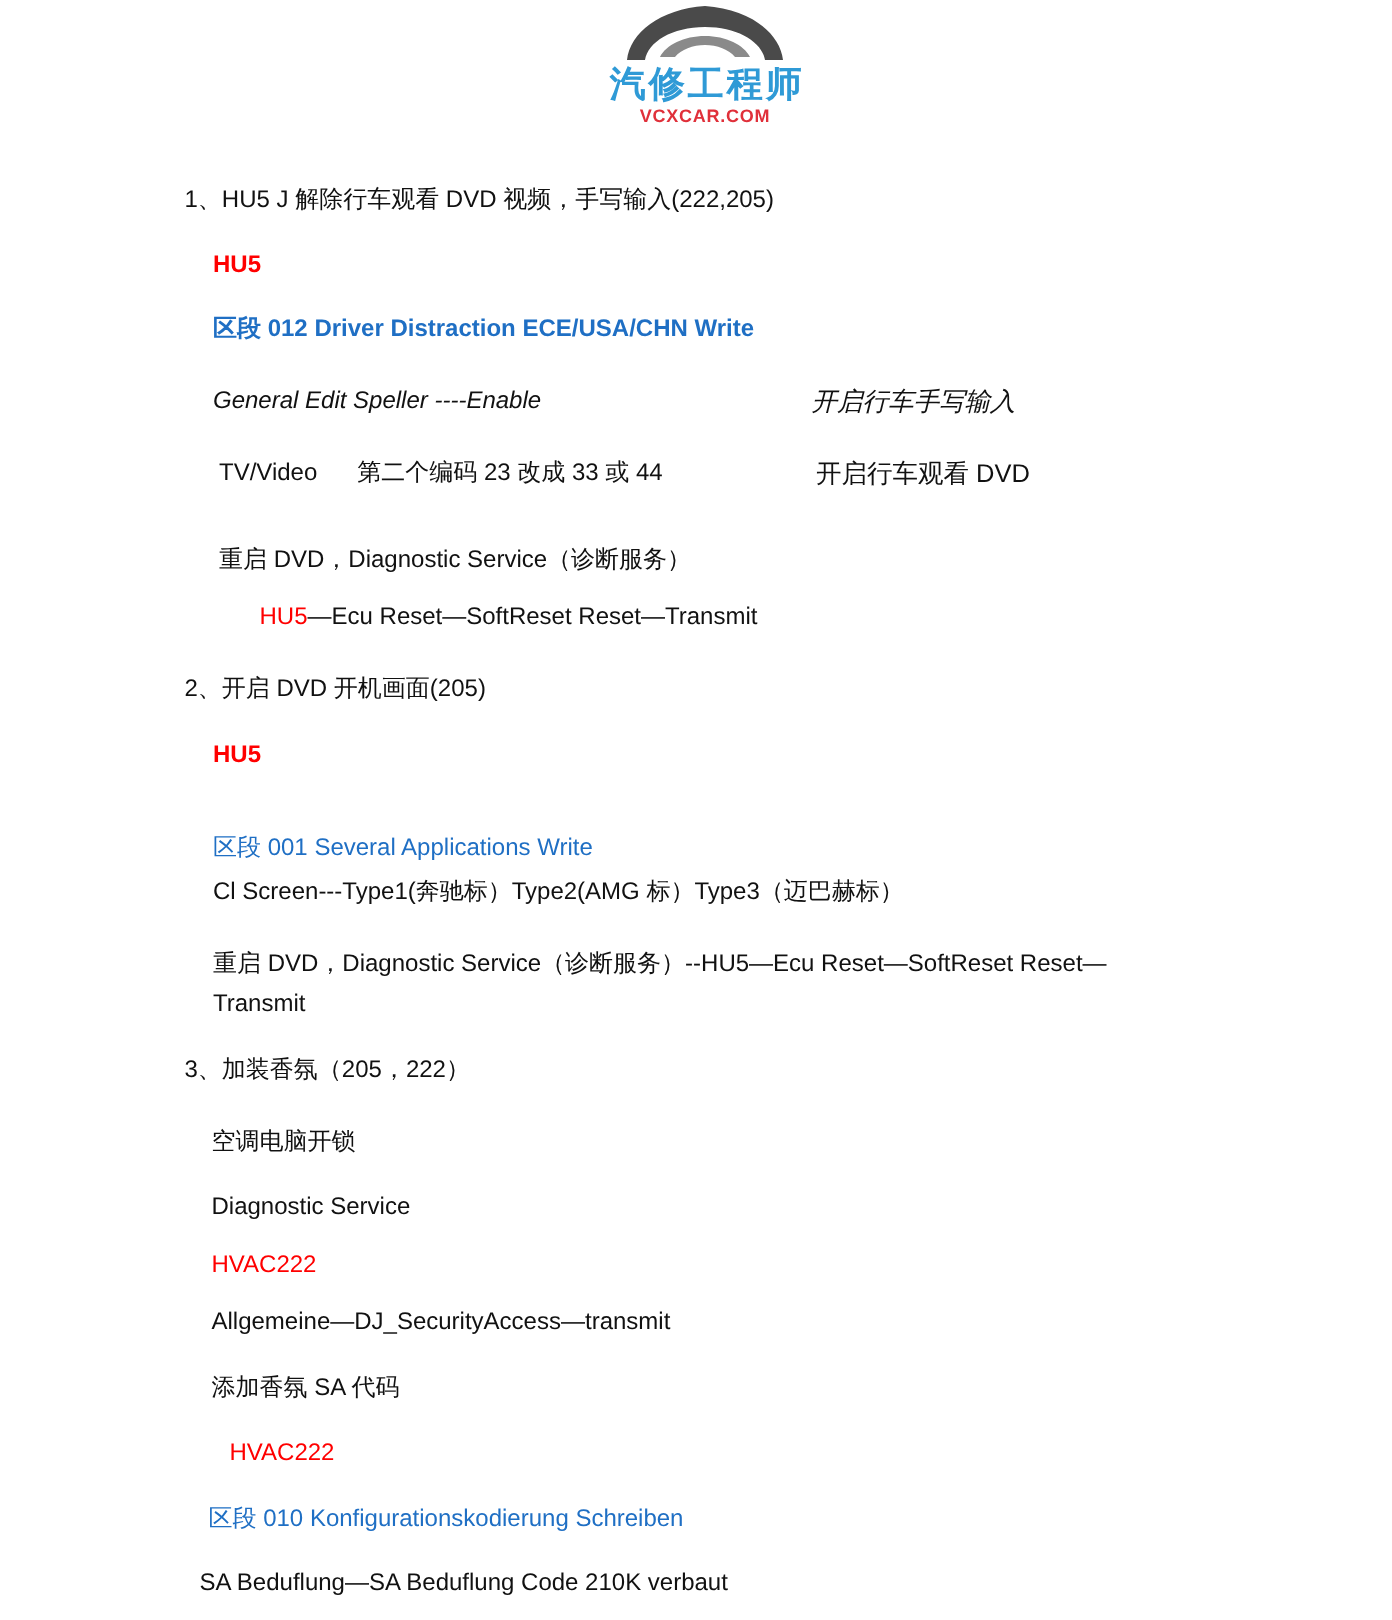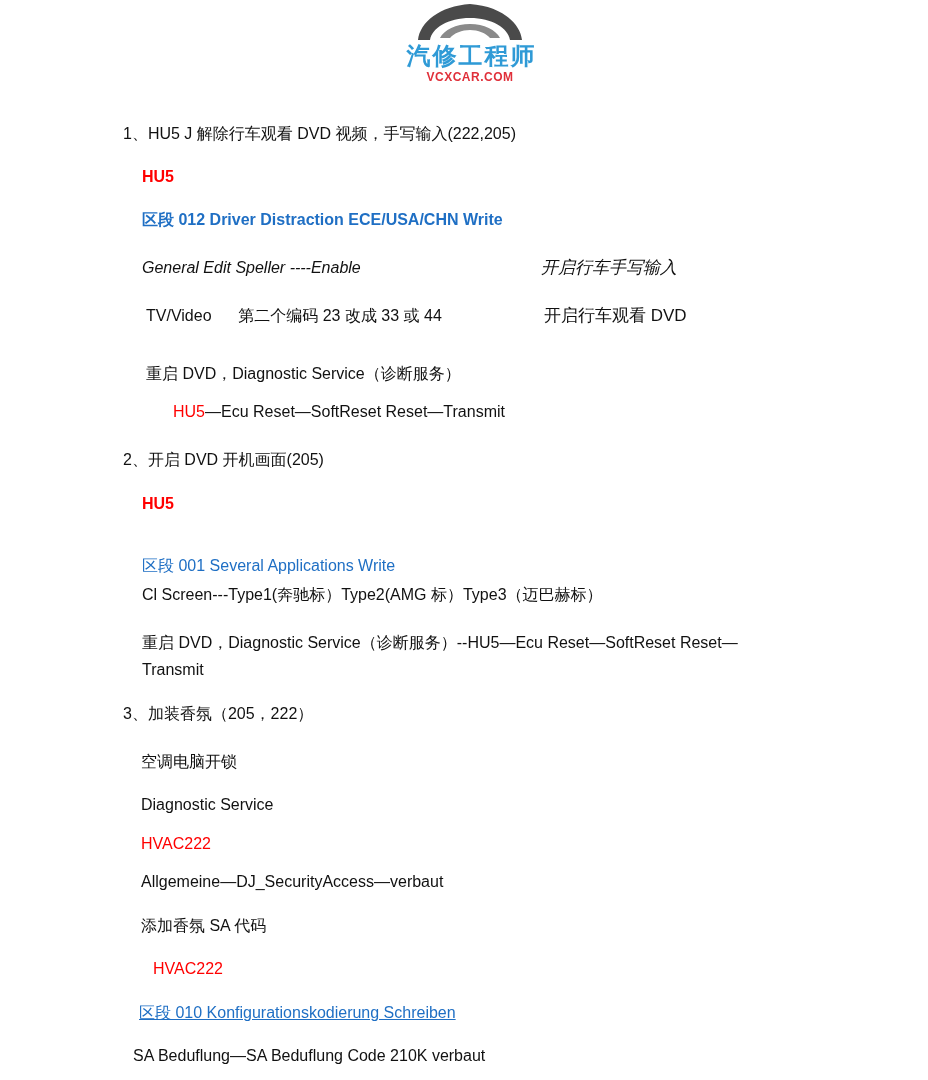--- a/index.html
+++ b/index.html
@@ -63,17 +63,17 @@
 <div class="line redbold" style="left:142px; top:493px;">HU5</div>
 <div class="line blue" style="left:142px; top:555px;">区段 001 Several Applications Write</div>
 <div class="line" style="left:142px; top:584px;">Cl Screen---Type1(奔驰标）Type2(AMG 标）Type3（迈巴赫标）</div>
 <div class="line" style="left:142px; top:632px;">重启 DVD，Diagnostic Service（诊断服务）--HU5—Ecu Reset—SoftReset Reset—</div>
 <div class="line" style="left:142px; top:659px;">Transmit</div>
 
 <div class="line" style="left:123px; top:703px;">3、加装香氛（205，222）</div>
 <div class="line" style="left:141px; top:751px;">空调电脑开锁</div>
 <div class="line" style="left:141px; top:794px;">Diagnostic Service</div>
 <div class="line red" style="left:141px; top:833px;">HVAC222</div>
-<div class="line" style="left:141px; top:871px;">Allgemeine—DJ_SecurityAccess—verbaut</div>
+<div class="line" style="left:141px; top:871px;">Allgemeine—DJ_SecurityAccess—transmit</div>
 <div class="line" style="left:141px; top:915px;">添加香氛 SA 代码</div>
 <div class="line red" style="left:153px; top:958px;">HVAC222</div>
-<div class="line blue" style="left:139px; top:1002px;text-decoration:underline;">区段 010 Konfigurationskodierung Schreiben</div>
+<div class="line blue" style="left:139px; top:1002px;">区段 010 Konfigurationskodierung Schreiben</div>
 <div class="line" style="left:133px; top:1045px;">SA Beduflung—SA Beduflung Code 210K verbaut</div>
 
 </body></html>

